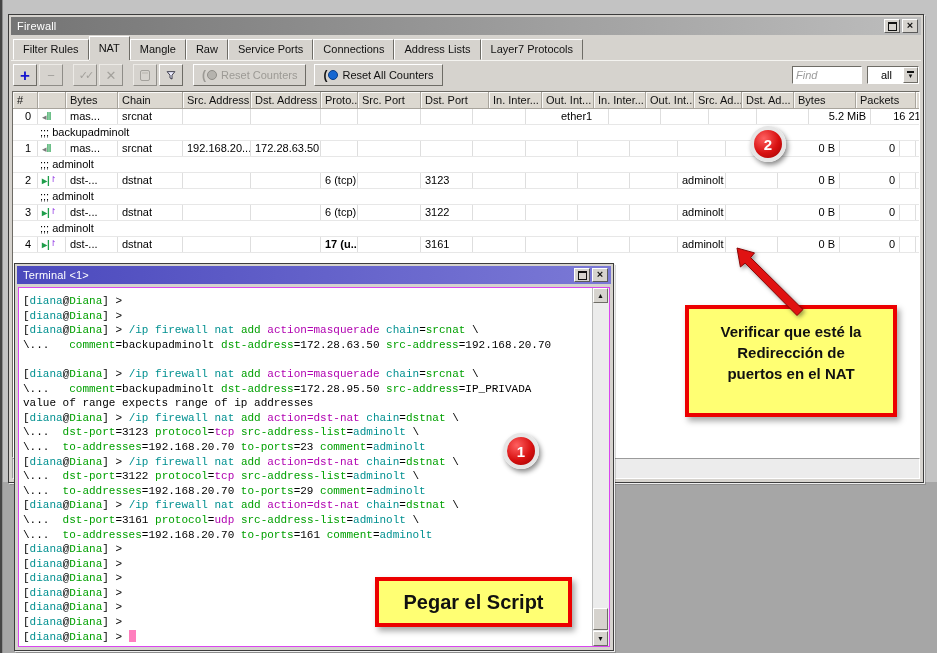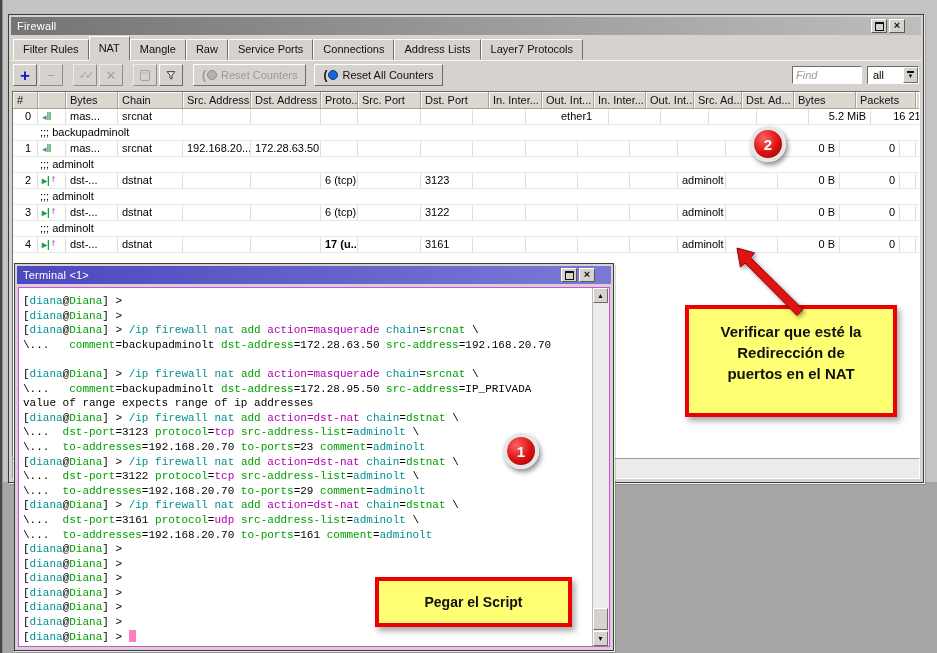--- a/index.html
+++ b/index.html
@@ -5,21 +5,21 @@
   html,body{margin:0;padding:0;}
   body{width:937px;height:653px;position:relative;overflow:hidden;background:#a6a6a6;
        font-family:"Liberation Sans",sans-serif;-webkit-font-smoothing:none;}
   .bg-upper{position:absolute;left:0;top:0;width:937px;height:482px;background:#c3c3c3;}
   .edge-strip{position:absolute;left:0;top:0;width:2px;height:653px;background:#454545;}
   .edge-strip2{position:absolute;left:2px;top:0;width:1px;height:653px;background:#8f8f8f;}
 
   
   .win{position:absolute;background:#d6d3ce;border:1px solid #3c3c3c;box-shadow:1px 1px 0 #efefef,2px 2px 0 rgba(0,0,0,.15);}
   .titlebar{position:absolute;left:2px;right:2px;top:2px;height:18px;display:flex;align-items:center;
-            padding:0 16px 0 6px;color:#fff;font-size:11px;}
+            padding:0 3px 0 6px;color:#fff;font-size:11px;}
   .titlebar .t{flex:1;letter-spacing:.2px;}
   .tb-btn{width:16px;height:14px;margin-left:2px;background:#d6d3ce;border:1px solid;
           border-color:#fff #5a5a5a #5a5a5a #fff;font-size:9px;line-height:12px;text-align:center;
           color:#111;font-weight:bold;box-sizing:border-box;}
   .tb-btn.max::before{content:"";display:inline-block;width:7px;height:6px;border:1px solid #111;border-top-width:2px;margin-top:2px;}
   .tb-btn.close{font-size:11px;line-height:11px;}
 
   
   #fw{left:8px;top:14px;width:914px;height:467px;}
   #fw .titlebar{background:linear-gradient(to right,#747474,#bdbdbd);}
@@ -45,21 +45,21 @@
   .rc-ic{font-weight:bold;margin-right:4px;display:flex;align-items:center;}
   .rc-paren{font-size:12px;margin-right:1px;}
   .rc-dot{width:8px;height:8px;border-radius:50%;background:#1667d2;border:1px solid #0a3d86;}
   .tbtn.dis .rc-dot{background:#b5b3ae;border-color:#8f8d88;}
   .spacer{flex:1;}
   .find{width:62px;height:16px;border:1px solid;border-color:#6e6c66 #fff #fff #6e6c66;background:#fff;
         font-size:11px;font-style:italic;padding:0 3px;font-family:"Liberation Sans",sans-serif;color:#111;}
   .find::placeholder{color:#9b9b9b;font-style:italic;}
   .combo{width:52px;height:18px;margin-left:5px;background:#fff;border:1px solid;border-color:#6e6c66 #fff #fff #6e6c66;
          display:flex;align-items:center;font-size:11px;box-sizing:border-box;}
-  .combo .val{flex:1;padding-left:5px;}
+  .combo .val{flex:1;padding-left:13px;}
   .cmb-btn{width:15px;height:16px;background:#d6d3ce;border:1px solid;border-color:#fff #6e6c66 #6e6c66 #fff;
            display:flex;flex-direction:column;align-items:center;justify-content:center;box-sizing:border-box;}
   .cmb-btn i{display:block;width:7px;height:2px;background:#111;margin-bottom:1px;}
   .cmb-btn b{font-size:6px;line-height:5px;color:#111;}
 
   
   .tablewrap{position:absolute;left:3px;right:3px;top:76px;bottom:24px;background:#fff;
              border:1px solid;border-color:#6e6c66 #fff #fff #6e6c66;overflow:hidden;}
   .thead{display:flex;height:17px;background:#dcd8d0;font-size:11px;}
   .hcell{height:17px;line-height:16px;padding-left:4px;box-sizing:border-box;background:#dcd8d0;
@@ -106,21 +106,21 @@
   .badge{position:absolute;width:28px;height:28px;border-radius:50%;
          background:radial-gradient(circle at 35% 30%,#ff6060,#d81111 55%,#9d0000);
          border:4px solid #e6e6e6;box-shadow:2px 3px 5px rgba(0,0,0,.45);
          color:#fff;font-weight:bold;font-size:15px;display:flex;align-items:center;justify-content:center;z-index:20;}
   #badge2{left:750px;top:126px;z-index:6;}
   #badge1{left:503px;top:433px;}
   .callout{position:absolute;background:#ffff73;border:4px solid #ec0000;box-shadow:3px 4px 6px rgba(0,0,0,.35);
            color:#111;font-weight:bold;text-align:center;z-index:18;}
   #callout-nat{left:685px;top:305px;width:204px;height:92px;font-size:15px;line-height:21px;
                white-space:pre-line;padding-top:12px;z-index:6;}
-  #callout-script{left:375px;top:577px;width:189px;height:42px;font-size:14px;line-height:42px;}
+  #callout-script{left:375px;top:577px;width:189px;height:42px;font-size:20px;line-height:42px;}
   .overlay{position:absolute;left:0;top:0;z-index:7;pointer-events:none;}
   .arrow-shape{filter:drop-shadow(2px 2px 2px rgba(0,0,0,.4));}
 </style>
 </head>
 <body>
 
 <div class="bg-upper"></div>
 <div class="edge-strip"></div>
 <div class="edge-strip2"></div>
 

